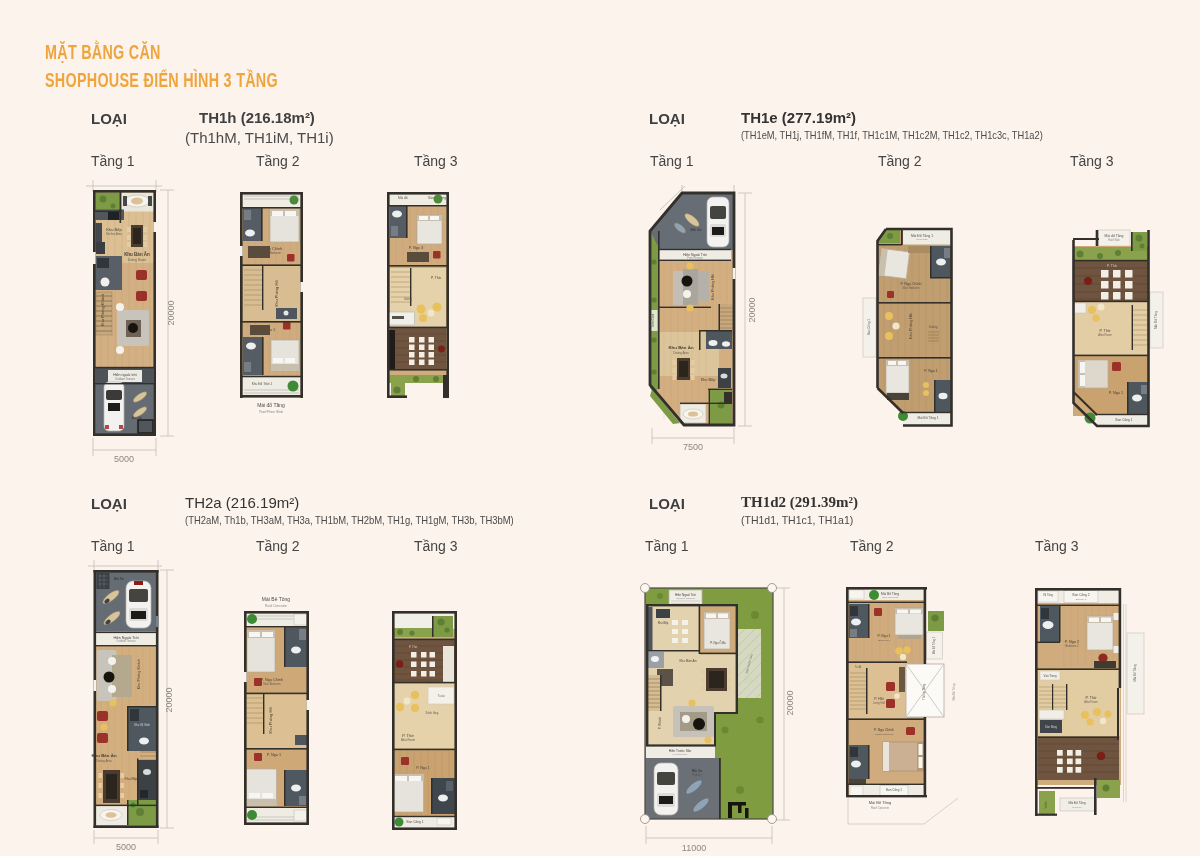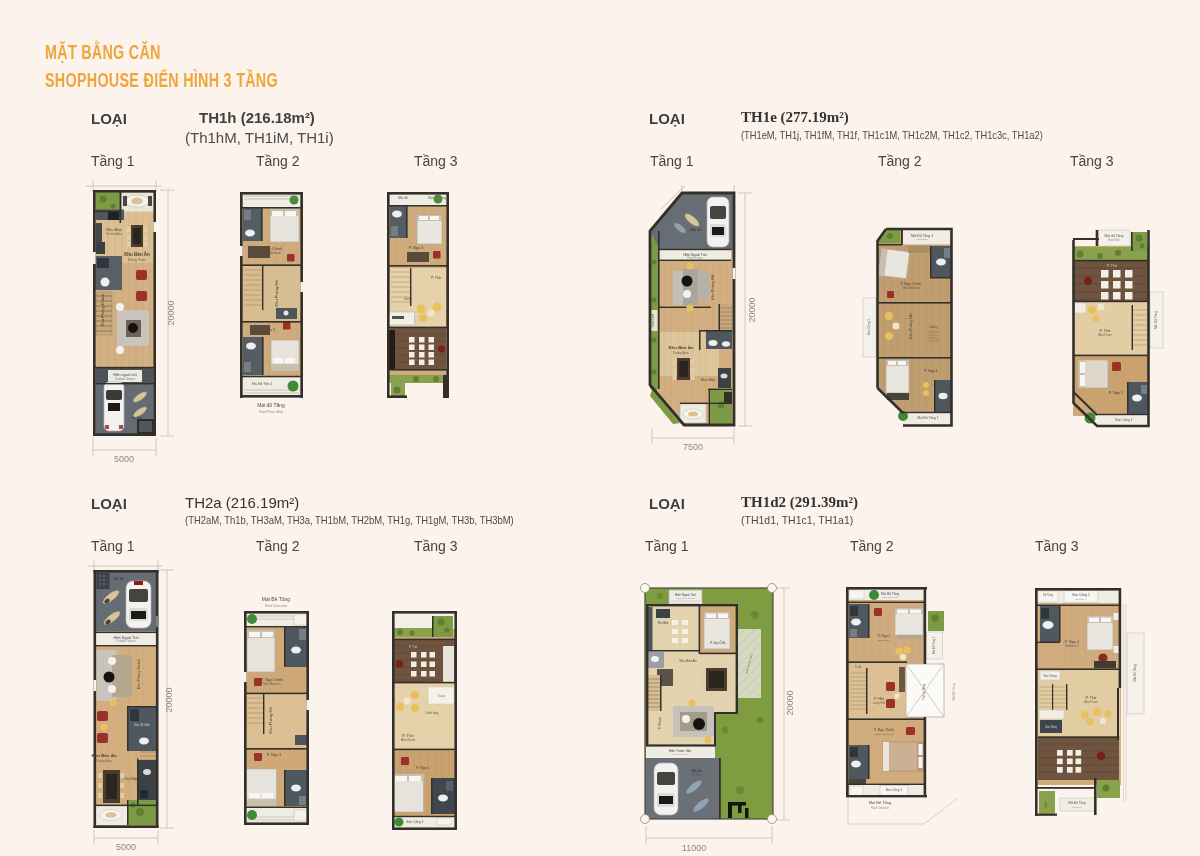--- a/index.html
+++ b/index.html
@@ -9,21 +9,21 @@
 </head>
 <body>
 
 <div class="abs" style="left:45px;top:38px;color:#efa53e;font-size:20.5px;font-weight:bold;line-height:27.5px;letter-spacing:0.4px;transform:scaleX(0.70);transform-origin:left top;">MẶT BẰNG CĂN<br>SHOPHOUSE ĐIỂN HÌNH 3 TẦNG</div>
 
 <div class="abs" style="left:91px;top:110px;color:#3e3e3e;font-size:15px;font-weight:bold;">LOẠI</div>
 <div class="abs" style="left:185px;top:109px;color:#404040;font-size:15px;font-weight:bold;margin-left:14px;">TH1h (216.18m²)</div>
 <div class="abs" style="left:185px;top:129px;color:#4a4a4a;font-size:15px;">(Th1hM, TH1iM, TH1i)</div>
 
 <div class="abs" style="left:649px;top:110px;color:#3e3e3e;font-size:15px;font-weight:bold;">LOẠI</div>
-<div class="abs" style="left:741px;top:109px;color:#333;font-size:15px;font-weight:bold;font-family:Liberation Serif, serif;">TH1e (277.19m²)</div>
+<div class="abs" style="left:741px;top:109px;color:#333;font-size:15px;font-weight:bold;">TH1e (277.19m²)</div>
 <div class="abs" style="left:741px;top:129px;color:#4a4a4a;font-size:10.5px;transform:scaleX(0.885);transform-origin:left top;">(TH1eM, TH1j, TH1fM, TH1f, TH1c1M, TH1c2M, TH1c2, TH1c3c, TH1a2)</div>
 
 <div class="abs" style="left:91px;top:495px;color:#3e3e3e;font-size:15px;font-weight:bold;">LOẠI</div>
 <div class="abs" style="left:185px;top:494px;color:#333;font-size:15px;font-weight:normal;">TH2a (216.19m²)</div>
 <div class="abs" style="left:185px;top:514px;color:#4a4a4a;font-size:10.5px;transform:scaleX(0.9);transform-origin:left top;">(TH2aM, Th1b, TH3aM, TH3a, TH1bM, TH2bM, TH1g, TH1gM, TH3b, TH3bM)</div>
 
 <div class="abs" style="left:649px;top:495px;color:#3e3e3e;font-size:15px;font-weight:bold;">LOẠI</div>
 <div class="abs" style="left:741px;top:494px;color:#333;font-size:15px;font-weight:bold;font-family:Liberation Serif, serif;">TH1d2 (291.39m²)</div>
 <div class="abs" style="left:741px;top:514px;color:#4a4a4a;font-size:10.5px;">(TH1d1, TH1c1, TH1a1)</div>
 

